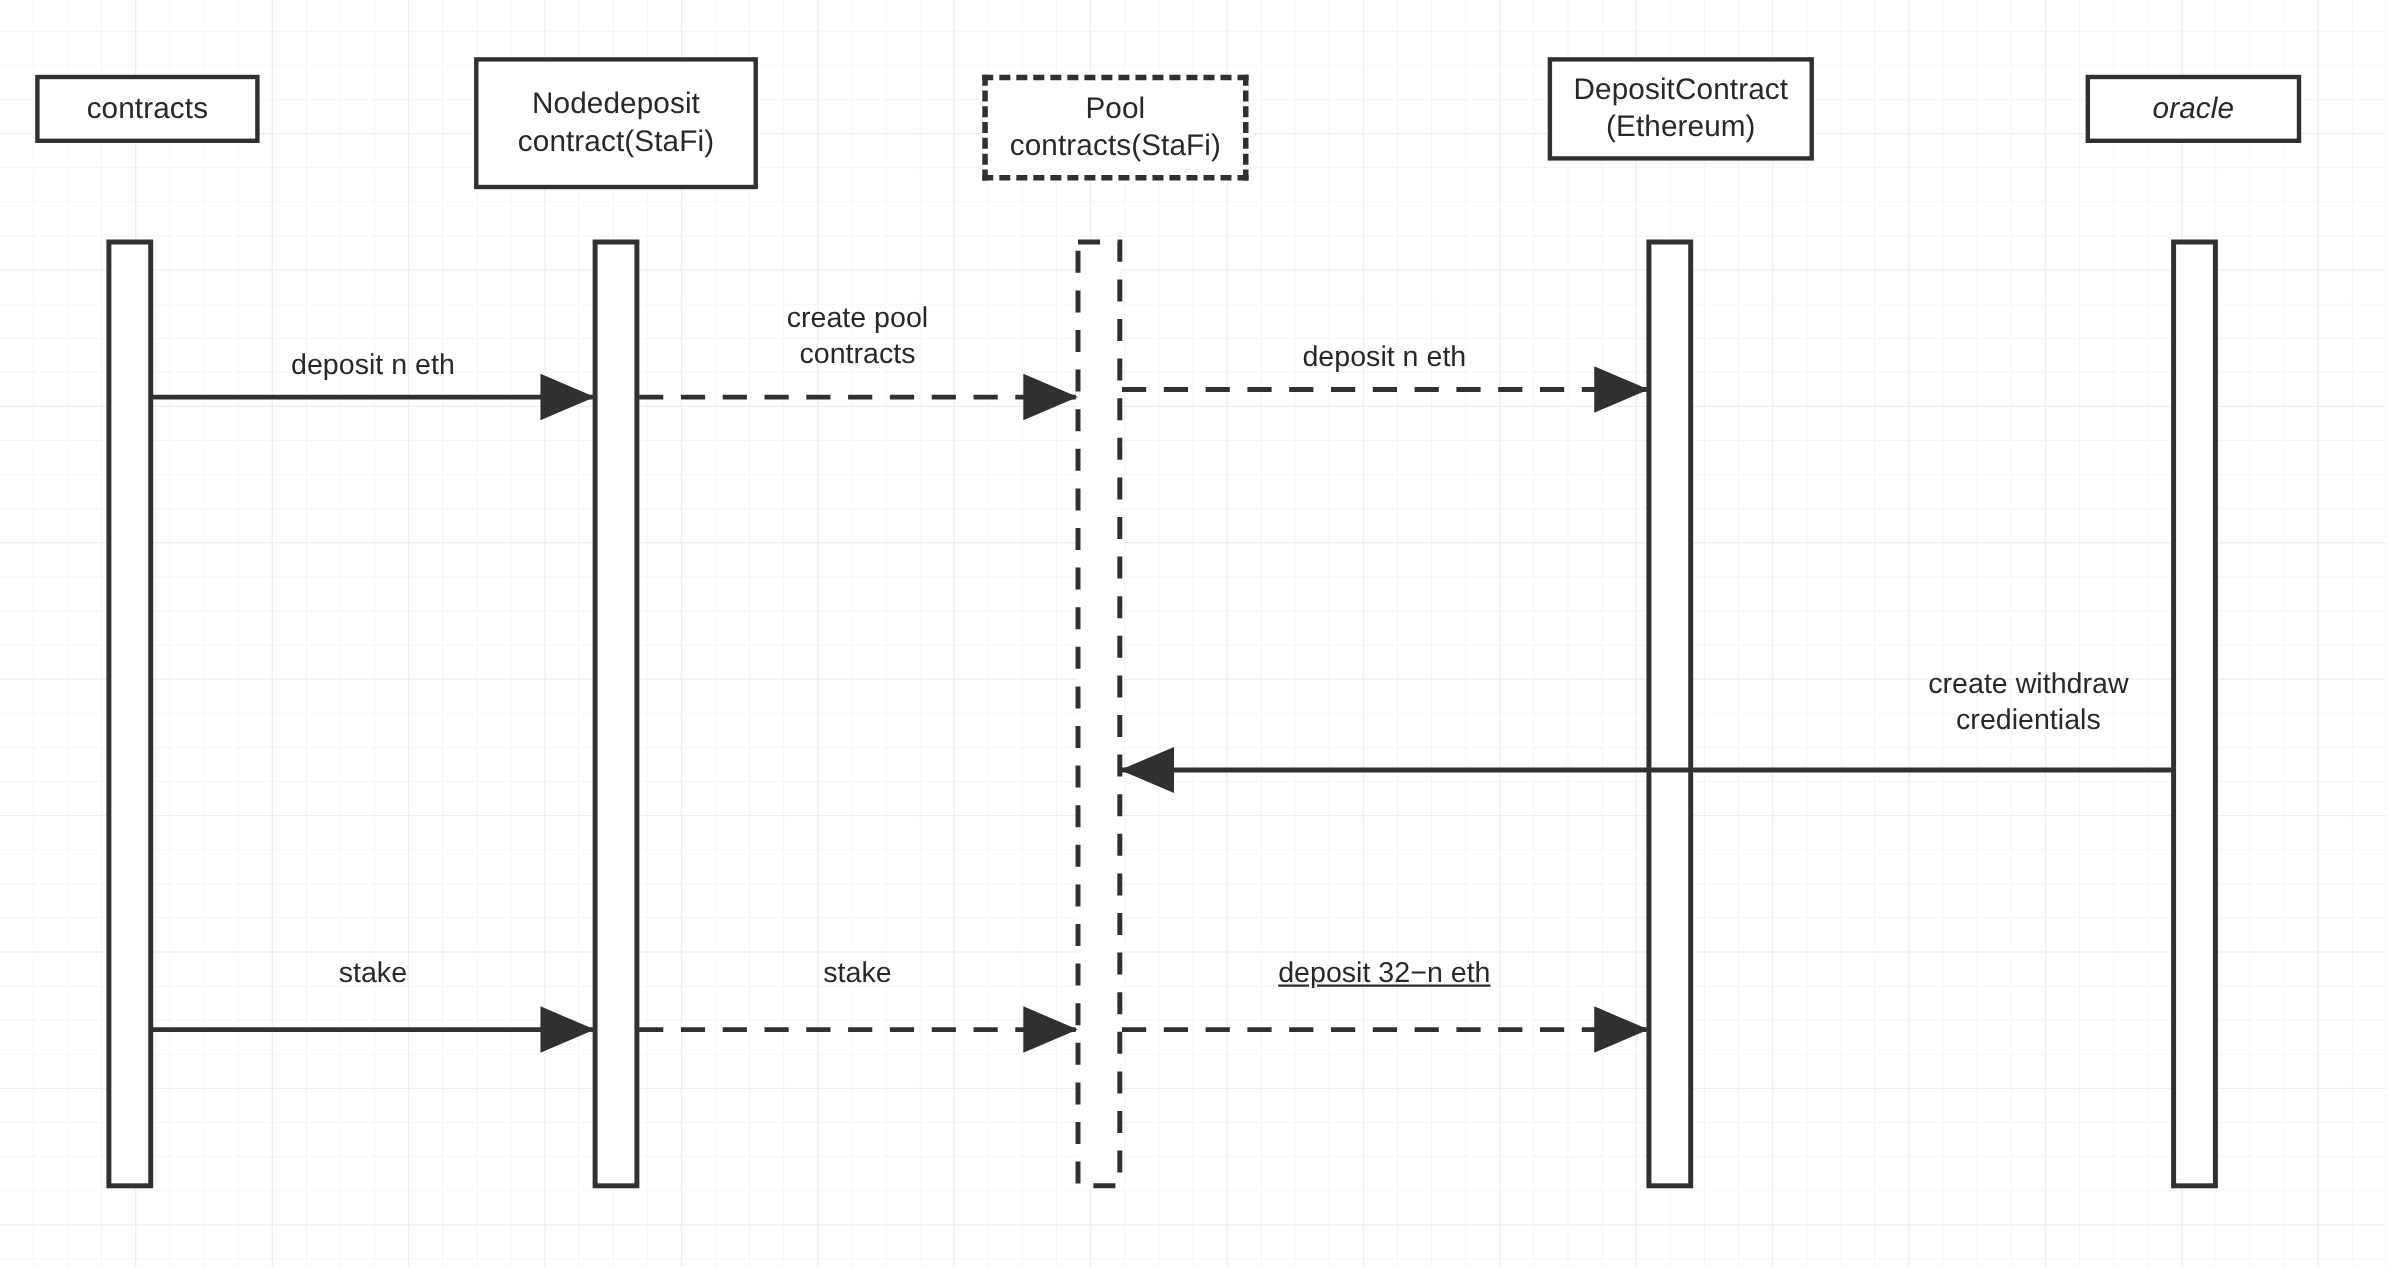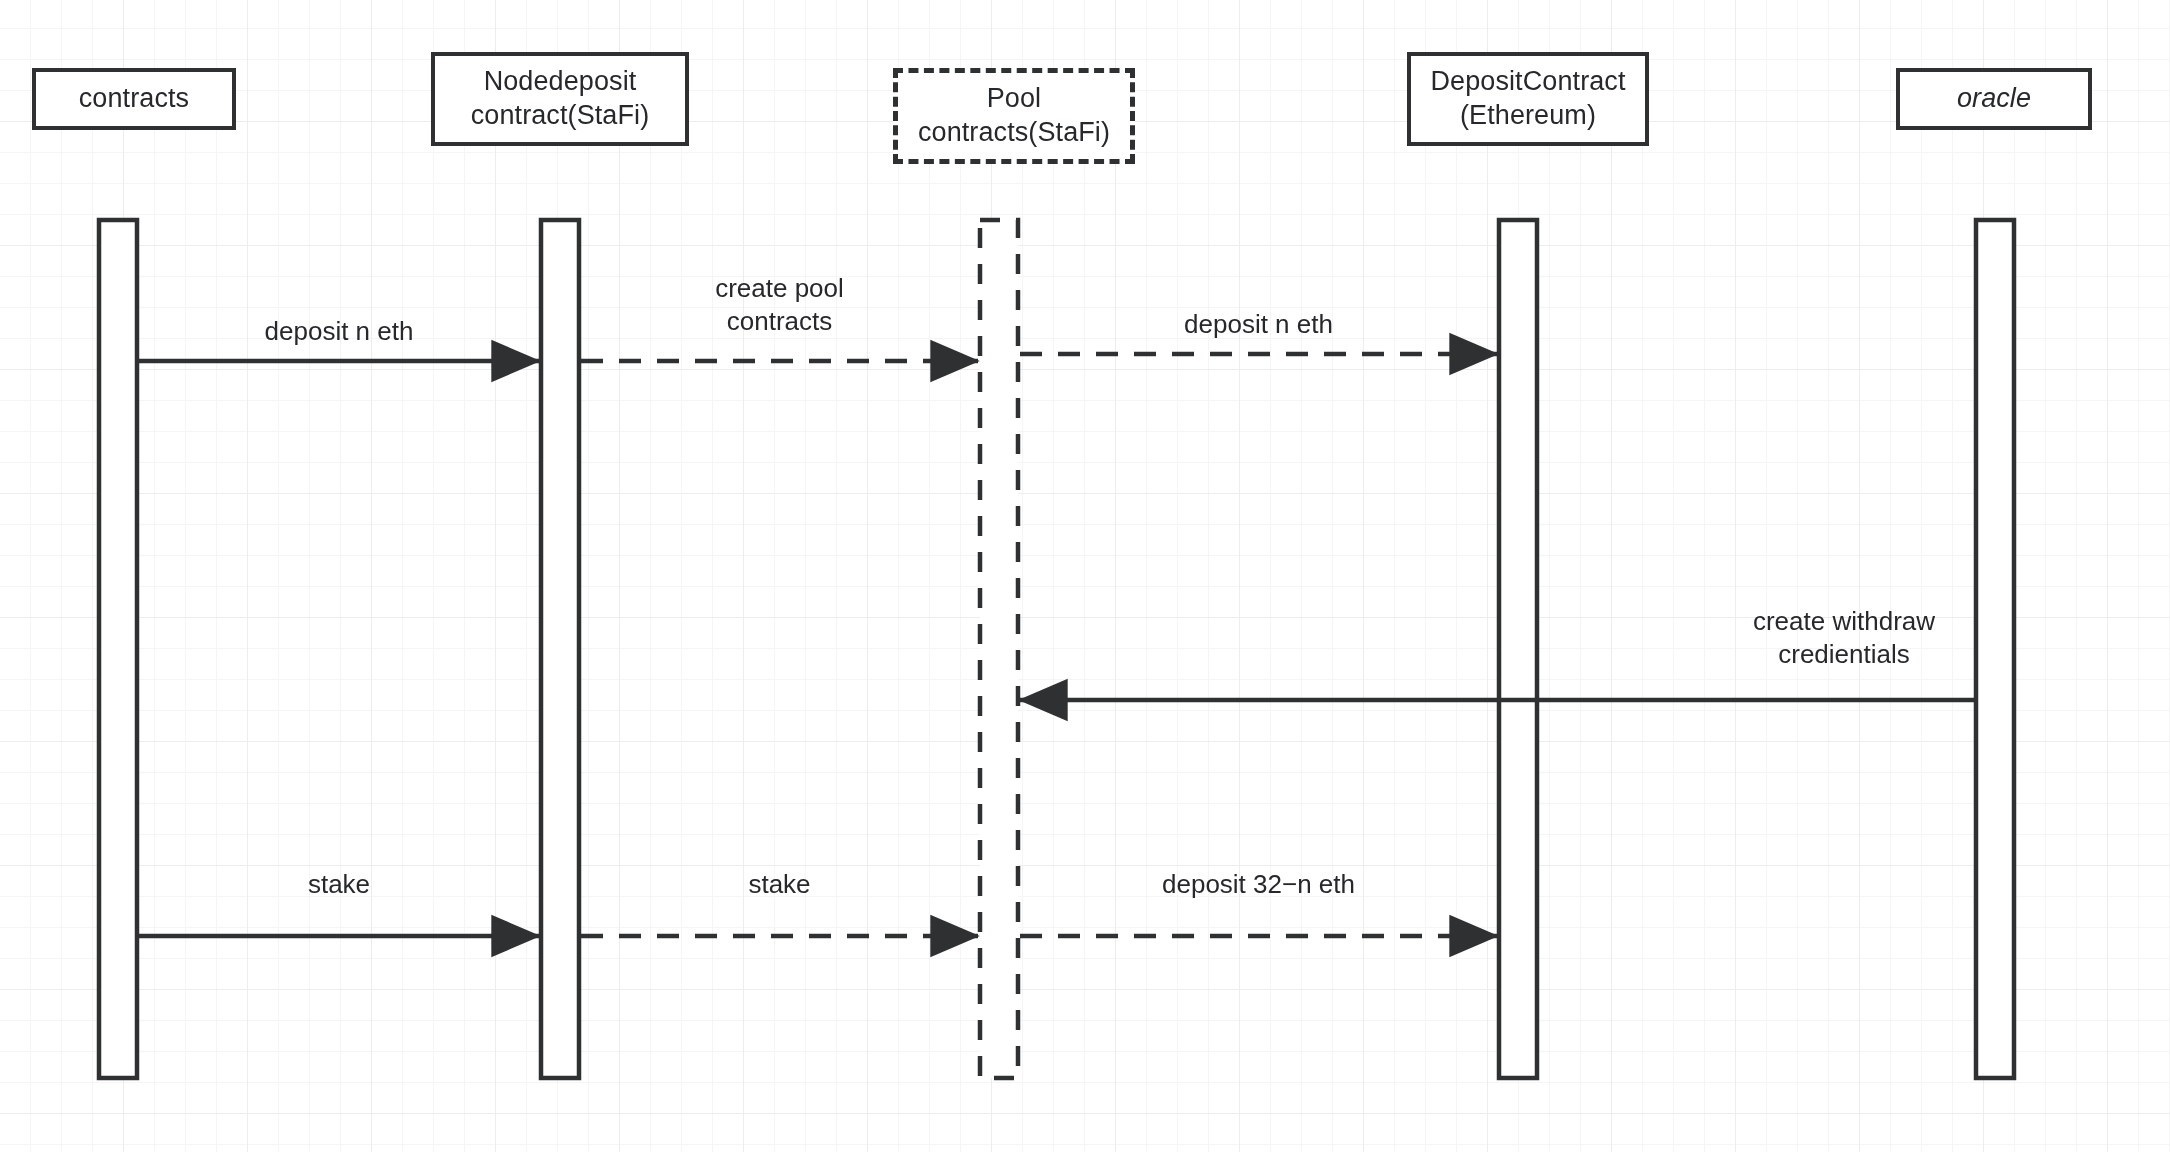--- a/index.html
+++ b/index.html
@@ -92,21 +92,21 @@
         <line x1="139" y1="936" x2="539" y2="936" stroke="#2f3032" stroke-width="4.5" marker-end="url(#arrowRight)"></line>
         <line x1="581" y1="936" x2="978" y2="936" stroke="#2f3032" stroke-width="4.5" stroke-dasharray="22 16" marker-end="url(#arrowRight)"></line>
         <line x1="1020" y1="936" x2="1497" y2="936" stroke="#2f3032" stroke-width="4.5" stroke-dasharray="22 16" marker-end="url(#arrowRight)"></line>
       </g>
   </svg>
 
   <div id="actor-boxes">
       <div class="actor-box" style="left: 32px; top: 68px; width: 204px; height: 62px;">
         <span style="white-space: pre-line;">contracts</span>
       </div>
-      <div class="actor-box" style="left: 431px; top: 52px; width: 258px; height: 94px;">
+      <div class="actor-box" style="left: 431px; top: 52px; width: 258px; height: 120px;">
         <span style="white-space: pre-line;">Nodedeposit
 contract(StaFi)</span>
       </div>
       <div class="actor-box dashed" style="left: 893px; top: 68px; width: 242px; height: 96px;">
         <span style="white-space: pre-line;">Pool
 contracts(StaFi)</span>
       </div>
       <div class="actor-box" style="left: 1407px; top: 52px; width: 242px; height: 94px; text-align: center;">
         <span style="white-space: pre-line;">DepositContract
 (Ethereum)</span>
@@ -117,15 +117,15 @@
     </div>
   <div id="msg-labels">
       <div class="msg-label" style="left: 139px; top: 315px; width: 400px;">deposit n eth</div>
       <div class="msg-label" style="left: 581px; top: 272px; width: 397px;">create pool
 contracts</div>
       <div class="msg-label" style="left: 1020px; top: 308px; width: 477px;">deposit n eth</div>
       <div class="msg-label" style="left: 1539px; top: 605px; width: 610px;">create withdraw
 credientials</div>
       <div class="msg-label" style="left: 139px; top: 868px; width: 400px;">stake</div>
       <div class="msg-label" style="left: 581px; top: 868px; width: 397px;">stake</div>
-      <div class="msg-label" style="left: 1020px; top: 868px; width: 477px;">deposit 32−n eth</div>
+      <div class="msg-label" style="left: 1020px; top: 868px; width: 477px; text-decoration: underline;">deposit 32−n eth</div>
     </div>
 </div>
 
 </body></html>

